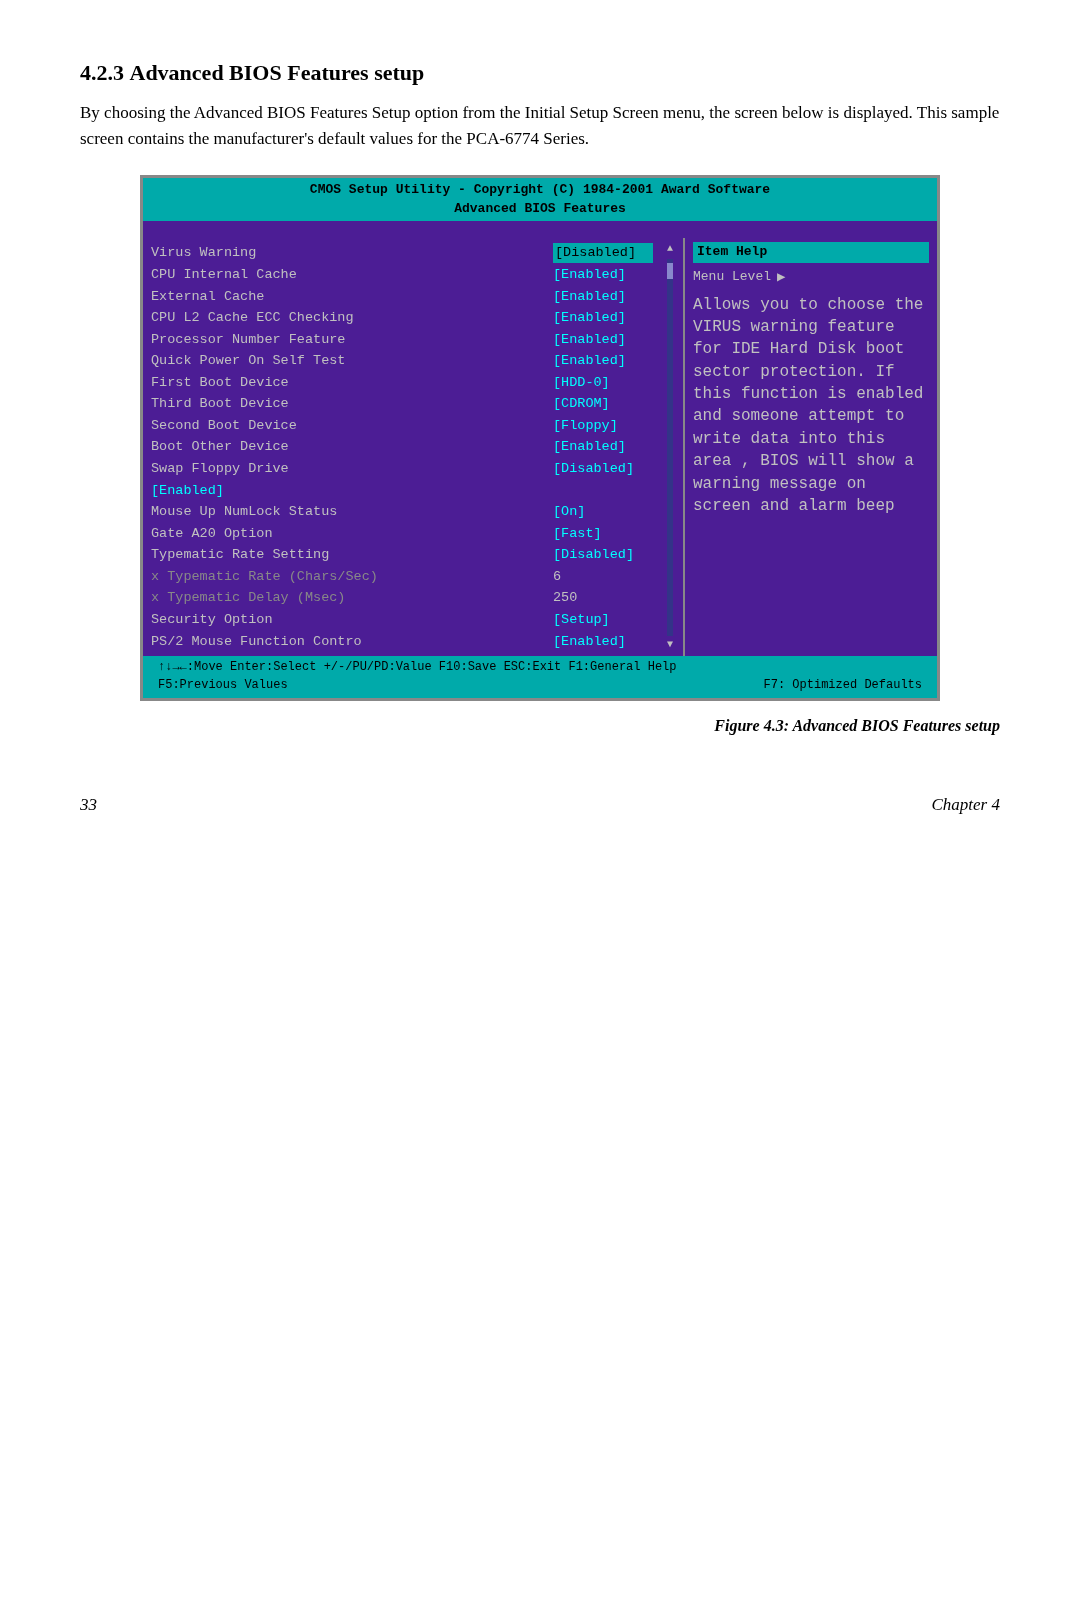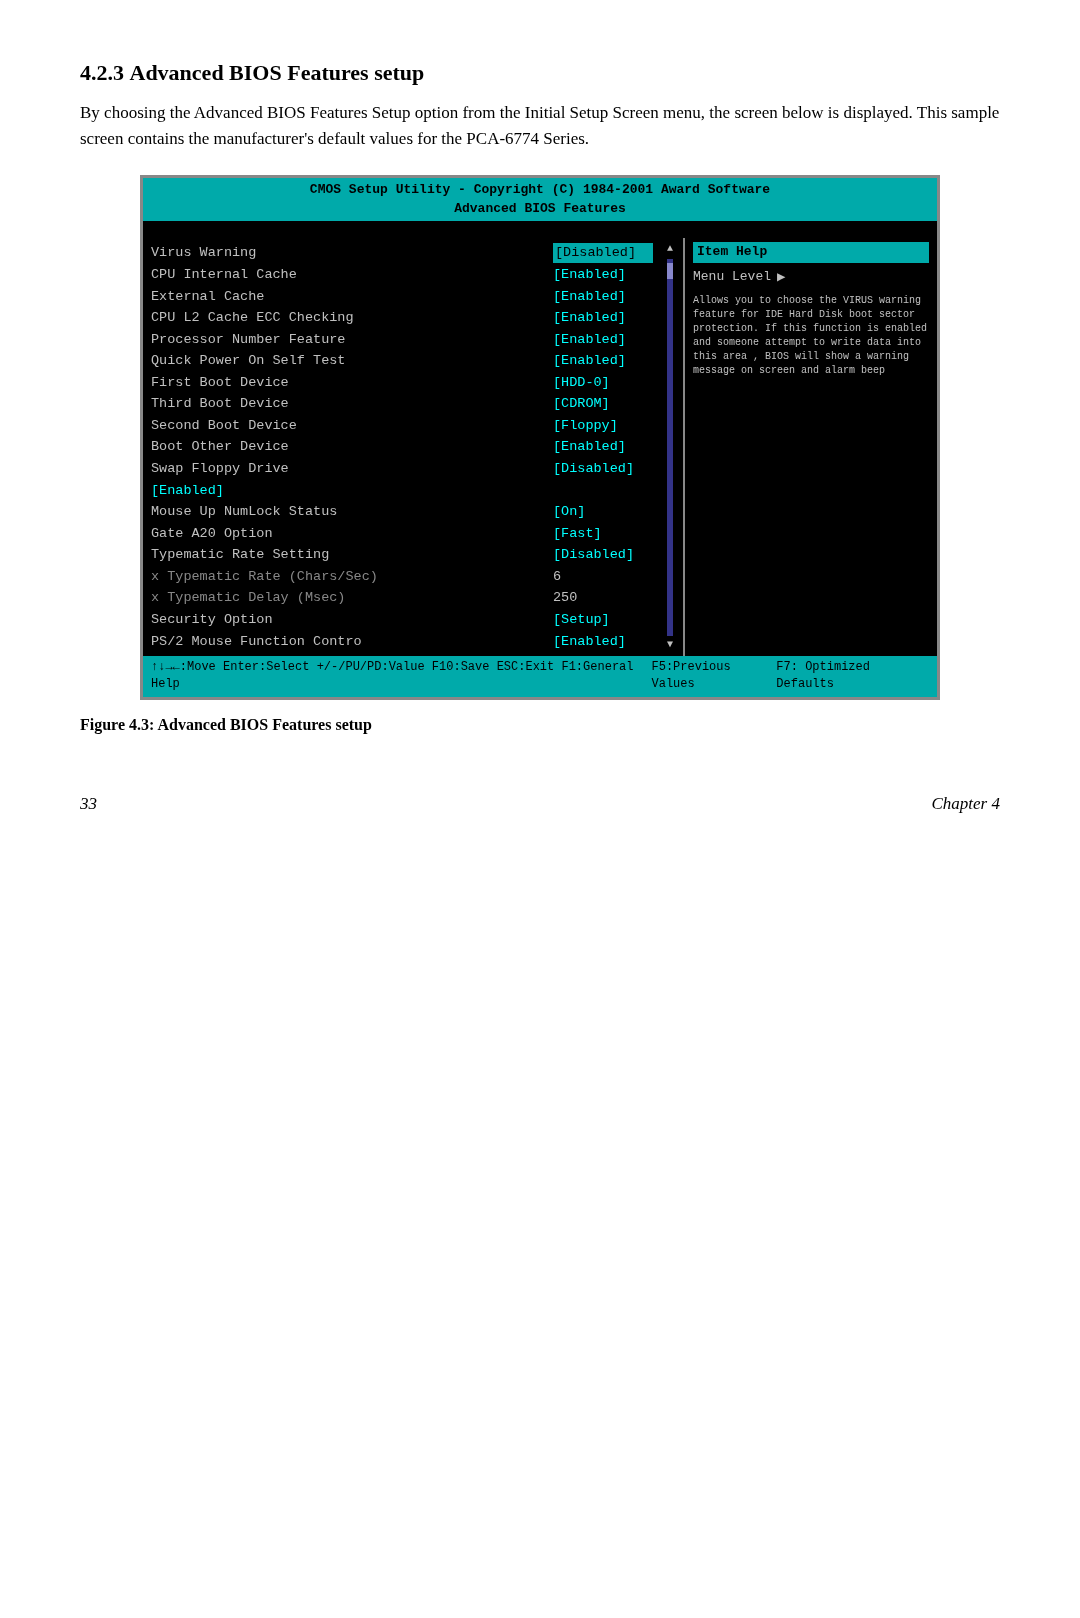--- a/index.html
+++ b/index.html
@@ -21,21 +21,21 @@
     }
 
     .section-body {
       font-size: 17px;
       line-height: 1.55;
       margin-bottom: 22px;
     }
 
     
     .bios-screen {
-      background: #000000;
+      background: #4c1d95;
       color: #c0c0c0;
       font-family: 'Courier New', Courier, monospace;
       font-size: 13.5px;
       line-height: 1.45;
       padding: 0;
       border: 3px solid #888;
       width: 100%;
       max-width: 800px;
       margin: 0 auto 16px auto;
     }
@@ -120,42 +120,43 @@
 
     .menu-level-label {
       margin-right: 6px;
     }
 
     .menu-level-arrow {
       font-size: 14px;
     }
 
     .item-help-text {
-      font-size: 10px;
+      font-size: 16px;
       line-height: 1.4;
       color: #c0c0c0;
     }
 
     .bios-footer {
       background: #00aaaa;
       color: #000000;
       font-size: 12px;
-      padding: 3px 8px;
-      display: flex;
-      flex-direction: row;
+      padding: 3px 15px;
+      display: flex;
+      flex-direction: column;
       gap: 1px;
     }
 
     .bios-footer-row {
       display: flex;
       justify-content: space-between;
     }
 
     .figure-caption {
-      text-align: left;
+      text-align: right;
+      font-style: italic;
       font-weight: bold;
       font-size: 16px;
       margin-top: 0;
       margin-bottom: 40px;
     }
 
     .page-footer {
       display: flex;
       justify-content: space-between;
       align-items: center;

